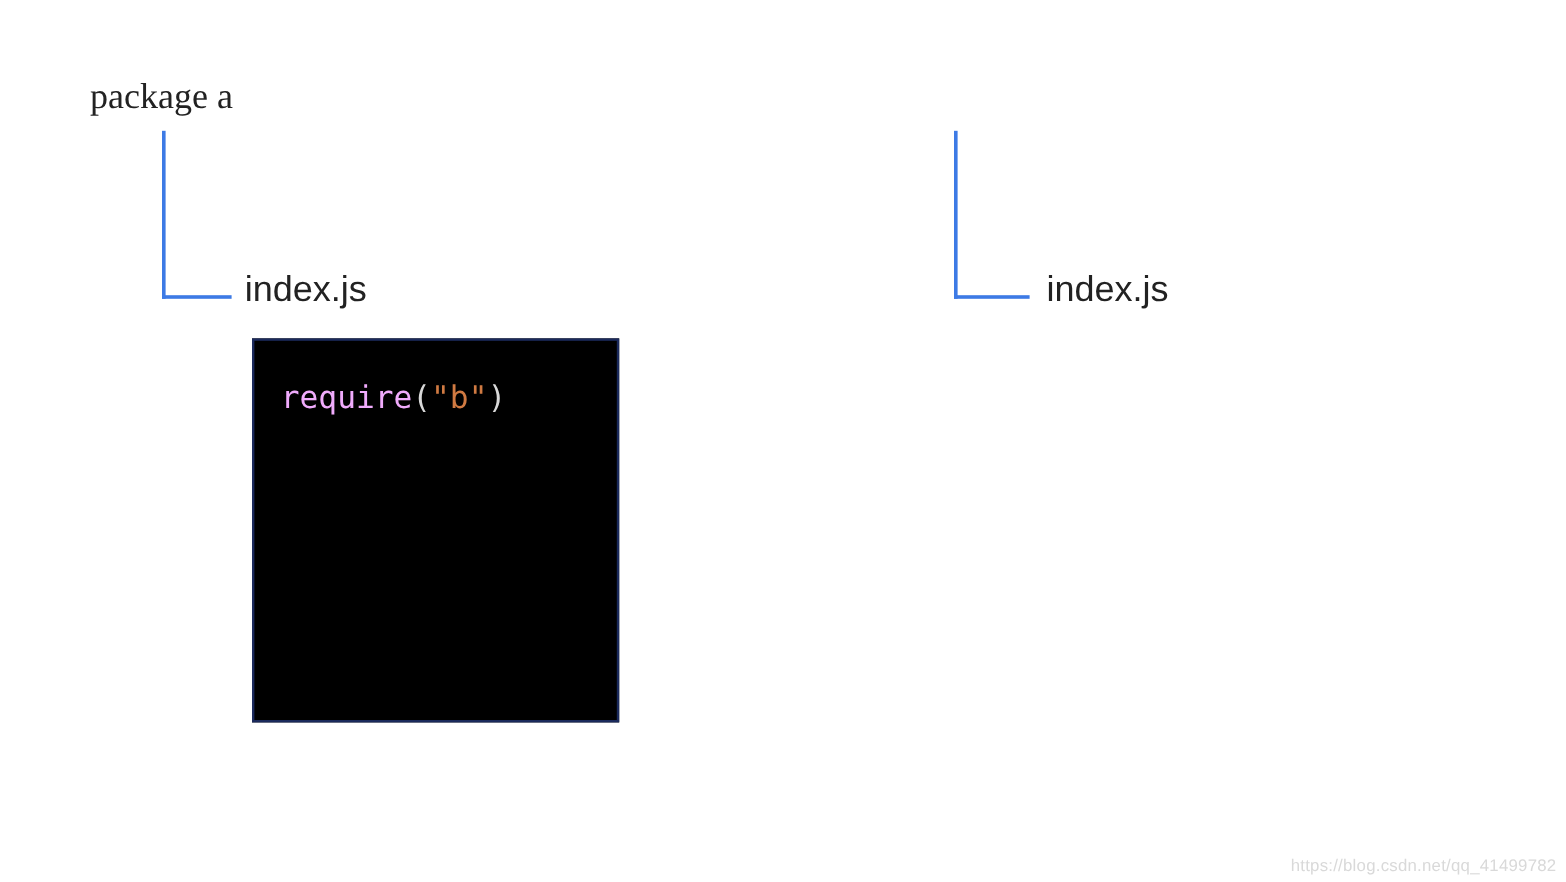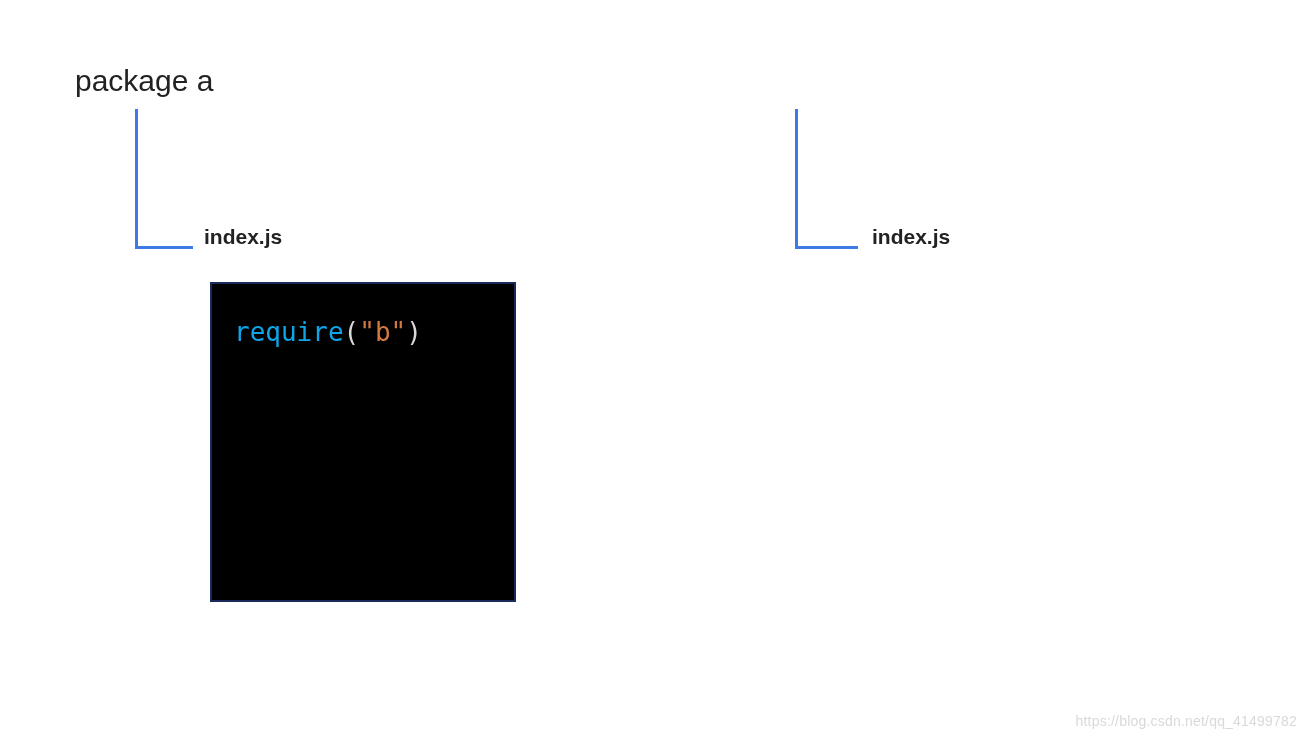--- a/index.html
+++ b/index.html
@@ -13,49 +13,50 @@
     position: relative;
     overflow: hidden;
   }
   .container {
     position: relative;
     width: 100%;
     height: 100%;
   }
   .package-block {
     position: absolute;
+    font-family: Liberation Serif, serif;
   }
   .package-label {
     font-size: 30px;
     color: #222;
     font-weight: 400;
   }
   .file-label {
-    font-size: 21px;
+    font-size: 30px;
     color: #222;
-    font-weight: 700;
+    font-weight: 400;
     position: absolute;
   }
   .elbow {
     position: absolute;
     border-left: 3px solid #3d7ae5;
     border-bottom: 3px solid #3d7ae5;
   }
   .code-box {
     position: absolute;
     width: 306px;
     height: 320px;
     background: #000000;
     border: 2px solid #1b2a5c;
     padding: 30px 22px;
     font-family: "Menlo", "Consolas", "DejaVu Sans Mono", monospace;
     font-size: 26px;
     line-height: 1.4;
   }
-  .code-fn    { color: #0ea5e9; } 
+  .code-fn    { color: #f0abfc; } 
   .code-paren { color: #d8d8d8; }
   .code-str   { color: #d07a42; } 
   .code-comment { color: #5a8c3a; } 
   .watermark {
     position: absolute;
     right: 8px;
     bottom: 6px;
     font-size: 14px;
     color: #d9d9d9;
     font-family: Arial, sans-serif;

